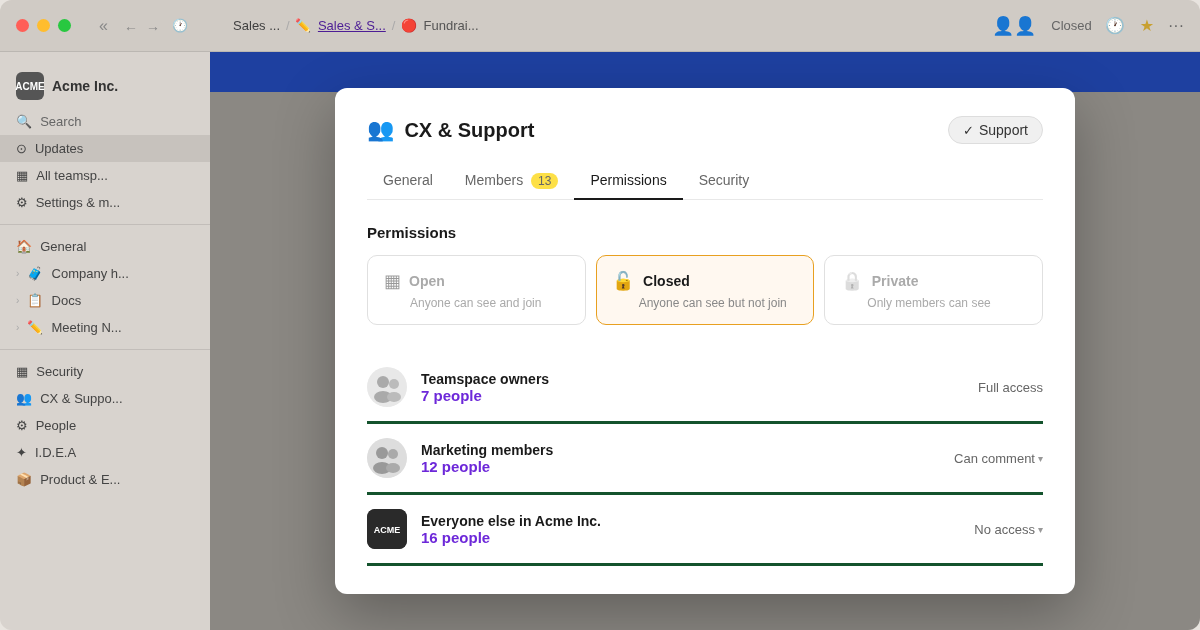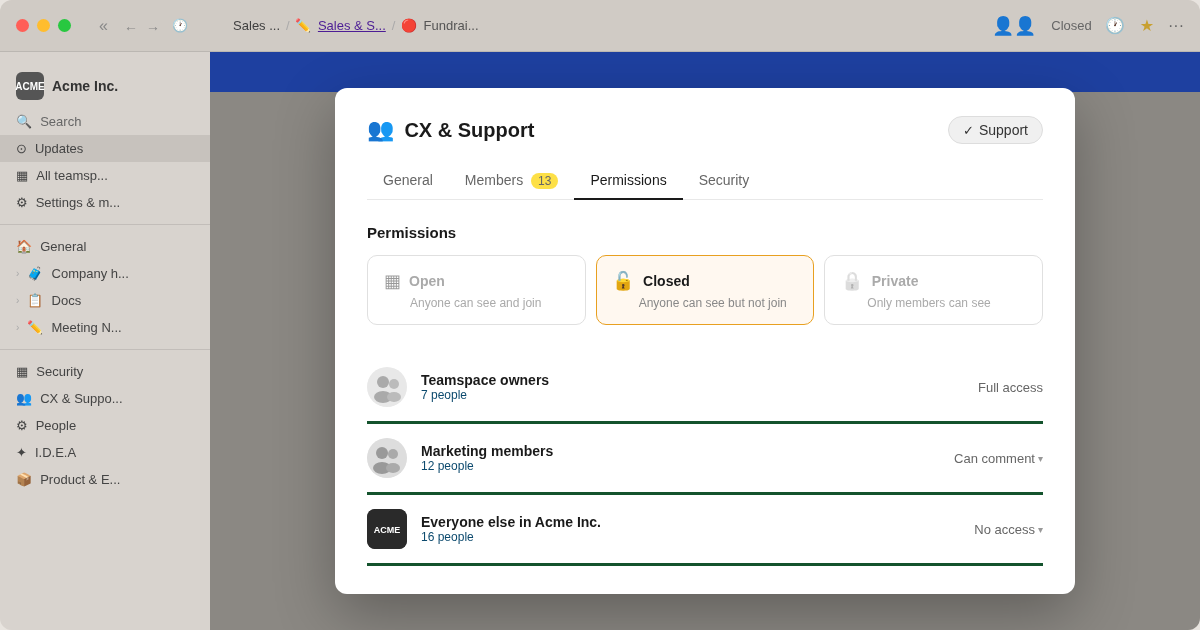--- a/index.html
+++ b/index.html
@@ -313,22 +313,23 @@
     }
     .role-info {
       flex: 1;
     }
     .role-name {
       font-size: 14px;
       font-weight: 600;
       color: #1a1a1a;
     }
     .role-count {
-      font-size: 12px;
-      color: #0c4a6e;
+      font-size: 15px;
+      color: #6d28d9;
+      font-weight: bold;
     }
     .role-access {
       font-size: 13px;
       color: #666;
       display: flex;
       align-items: center;
       gap: 4px;
     }
     .role-access-dropdown {
       cursor: pointer;

